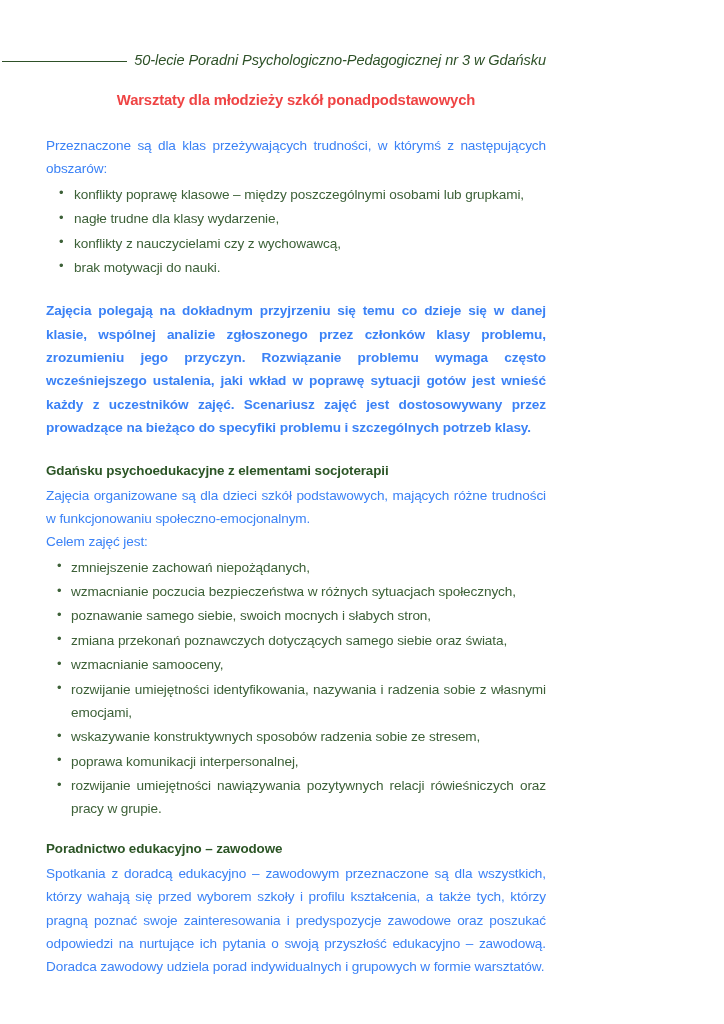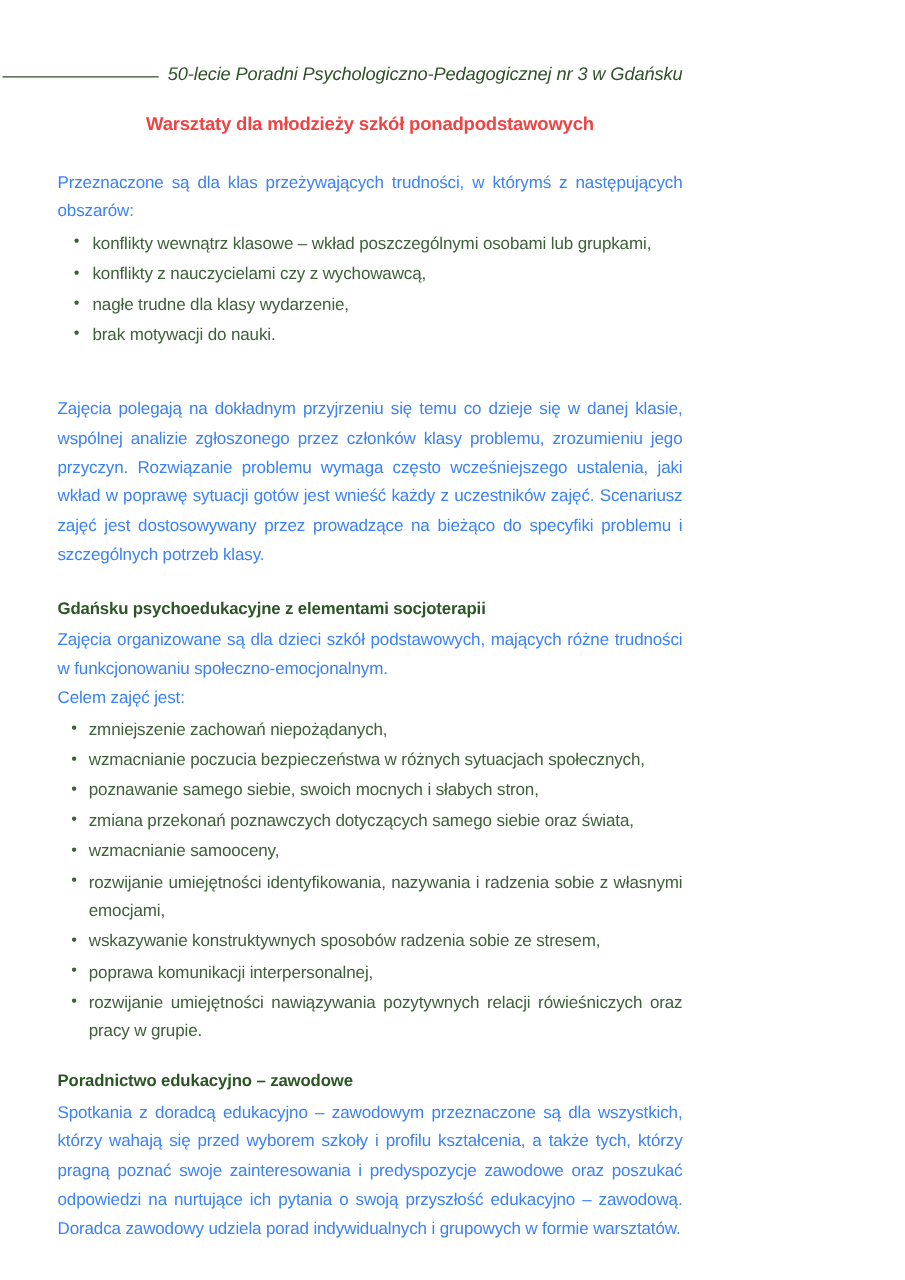--- a/index.html
+++ b/index.html
@@ -79,21 +79,22 @@
     line-height: 1.72;
     margin: 0;
     color: #3b82f6;
     letter-spacing: -0.1px;
   }
   p.justify {
     text-align: justify;
     text-justify: inter-word;
   }
   p.gap-top {
-    margin-top: 36px;
+    margin-top: 20px;
+    font-weight: bold;
   }
 
   
   ul.bullets {
     list-style: none;
     margin: 2px 0 0 0;
     padding: 0;
   }
   ul.bullets > li {
     position: relative;
@@ -142,23 +143,23 @@
     <span class="header-title">50-lecie Poradni Psychologiczno-Pedagogicznej nr 3 w Gdańsku</span>
   </div>
 
   <h1 class="doc-title">Warsztaty dla młodzieży szkół ponadpodstawowych</h1>
 
   <div class="content">
 
     <section class="section">
       <p class="body justify">Przeznaczone są dla klas przeżywających trudności, w którymś z następujących obszarów:</p>
       <ul class="bullets list-a">
-        <li>konflikty wewnątrz klasowe – wkład poszczególnymi osobami lub grupkami,</li>
+        <li>konflikty poprawę klasowe – między poszczególnymi osobami lub grupkami,</li>
+        <li>nagłe trudne dla klasy wydarzenie,</li>
         <li>konflikty z nauczycielami czy z wychowawcą,</li>
-        <li>nagłe trudne dla klasy wydarzenie,</li>
         <li>brak motywacji do nauki.</li>
       </ul>
       <p class="body justify gap-top">Zajęcia polegają na dokładnym przyjrzeniu się temu co dzieje się w danej klasie, wspólnej analizie zgłoszonego przez członków klasy problemu, zrozumieniu jego przyczyn. Rozwiązanie problemu wymaga często wcześniejszego ustalenia, jaki wkład w poprawę sytuacji gotów jest wnieść każdy z uczestników zajęć. Scenariusz zajęć jest dostosowywany przez prowadzące na bieżąco do specyfiki problemu i szczególnych potrzeb klasy.</p>
     </section>
 
     <div class="spacer-lg"></div>
 
     <section class="section">
       <h2 class="section-heading">Gdańsku psychoedukacyjne z elementami socjoterapii</h2>
       <p class="body justify">Zajęcia organizowane są dla dzieci szkół podstawowych, mających różne trudności w funkcjonowaniu społeczno-emocjonalnym.</p>

